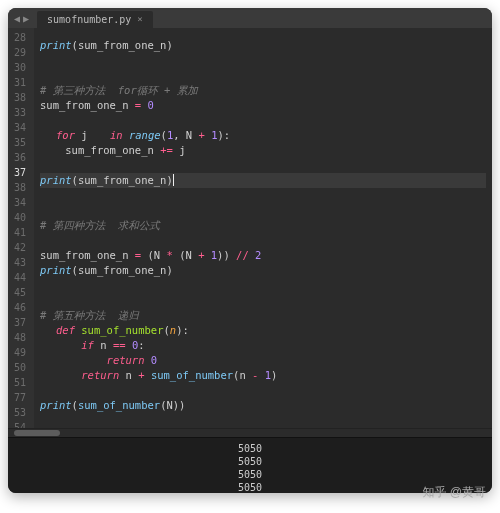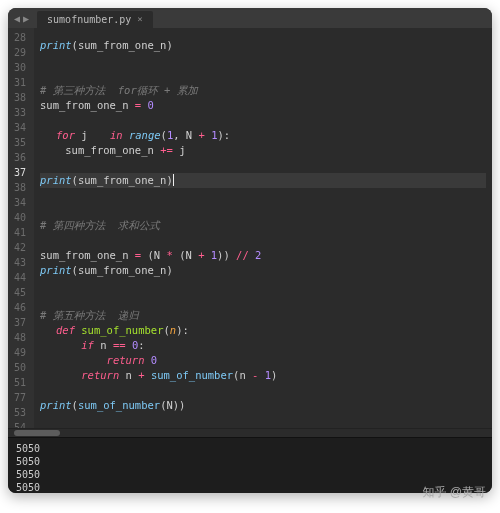--- a/index.html
+++ b/index.html
@@ -91,20 +91,21 @@
   border-radius: 3px;
 }
 .console {
   background: #1d1d1d;
   color: #ccc;
   padding: 4px 8px;
   font-size: 10px;
   line-height: 13px;
   border-top: 1px solid #111;
   height: 56px;
+  text-align: center;
 }
 .watermark {
   position: absolute;
   right: 14px;
   bottom: 12px;
   font-size: 12px;
   color: #aaa;
   font-family: sans-serif;
 }
 .line { white-space: pre; }

